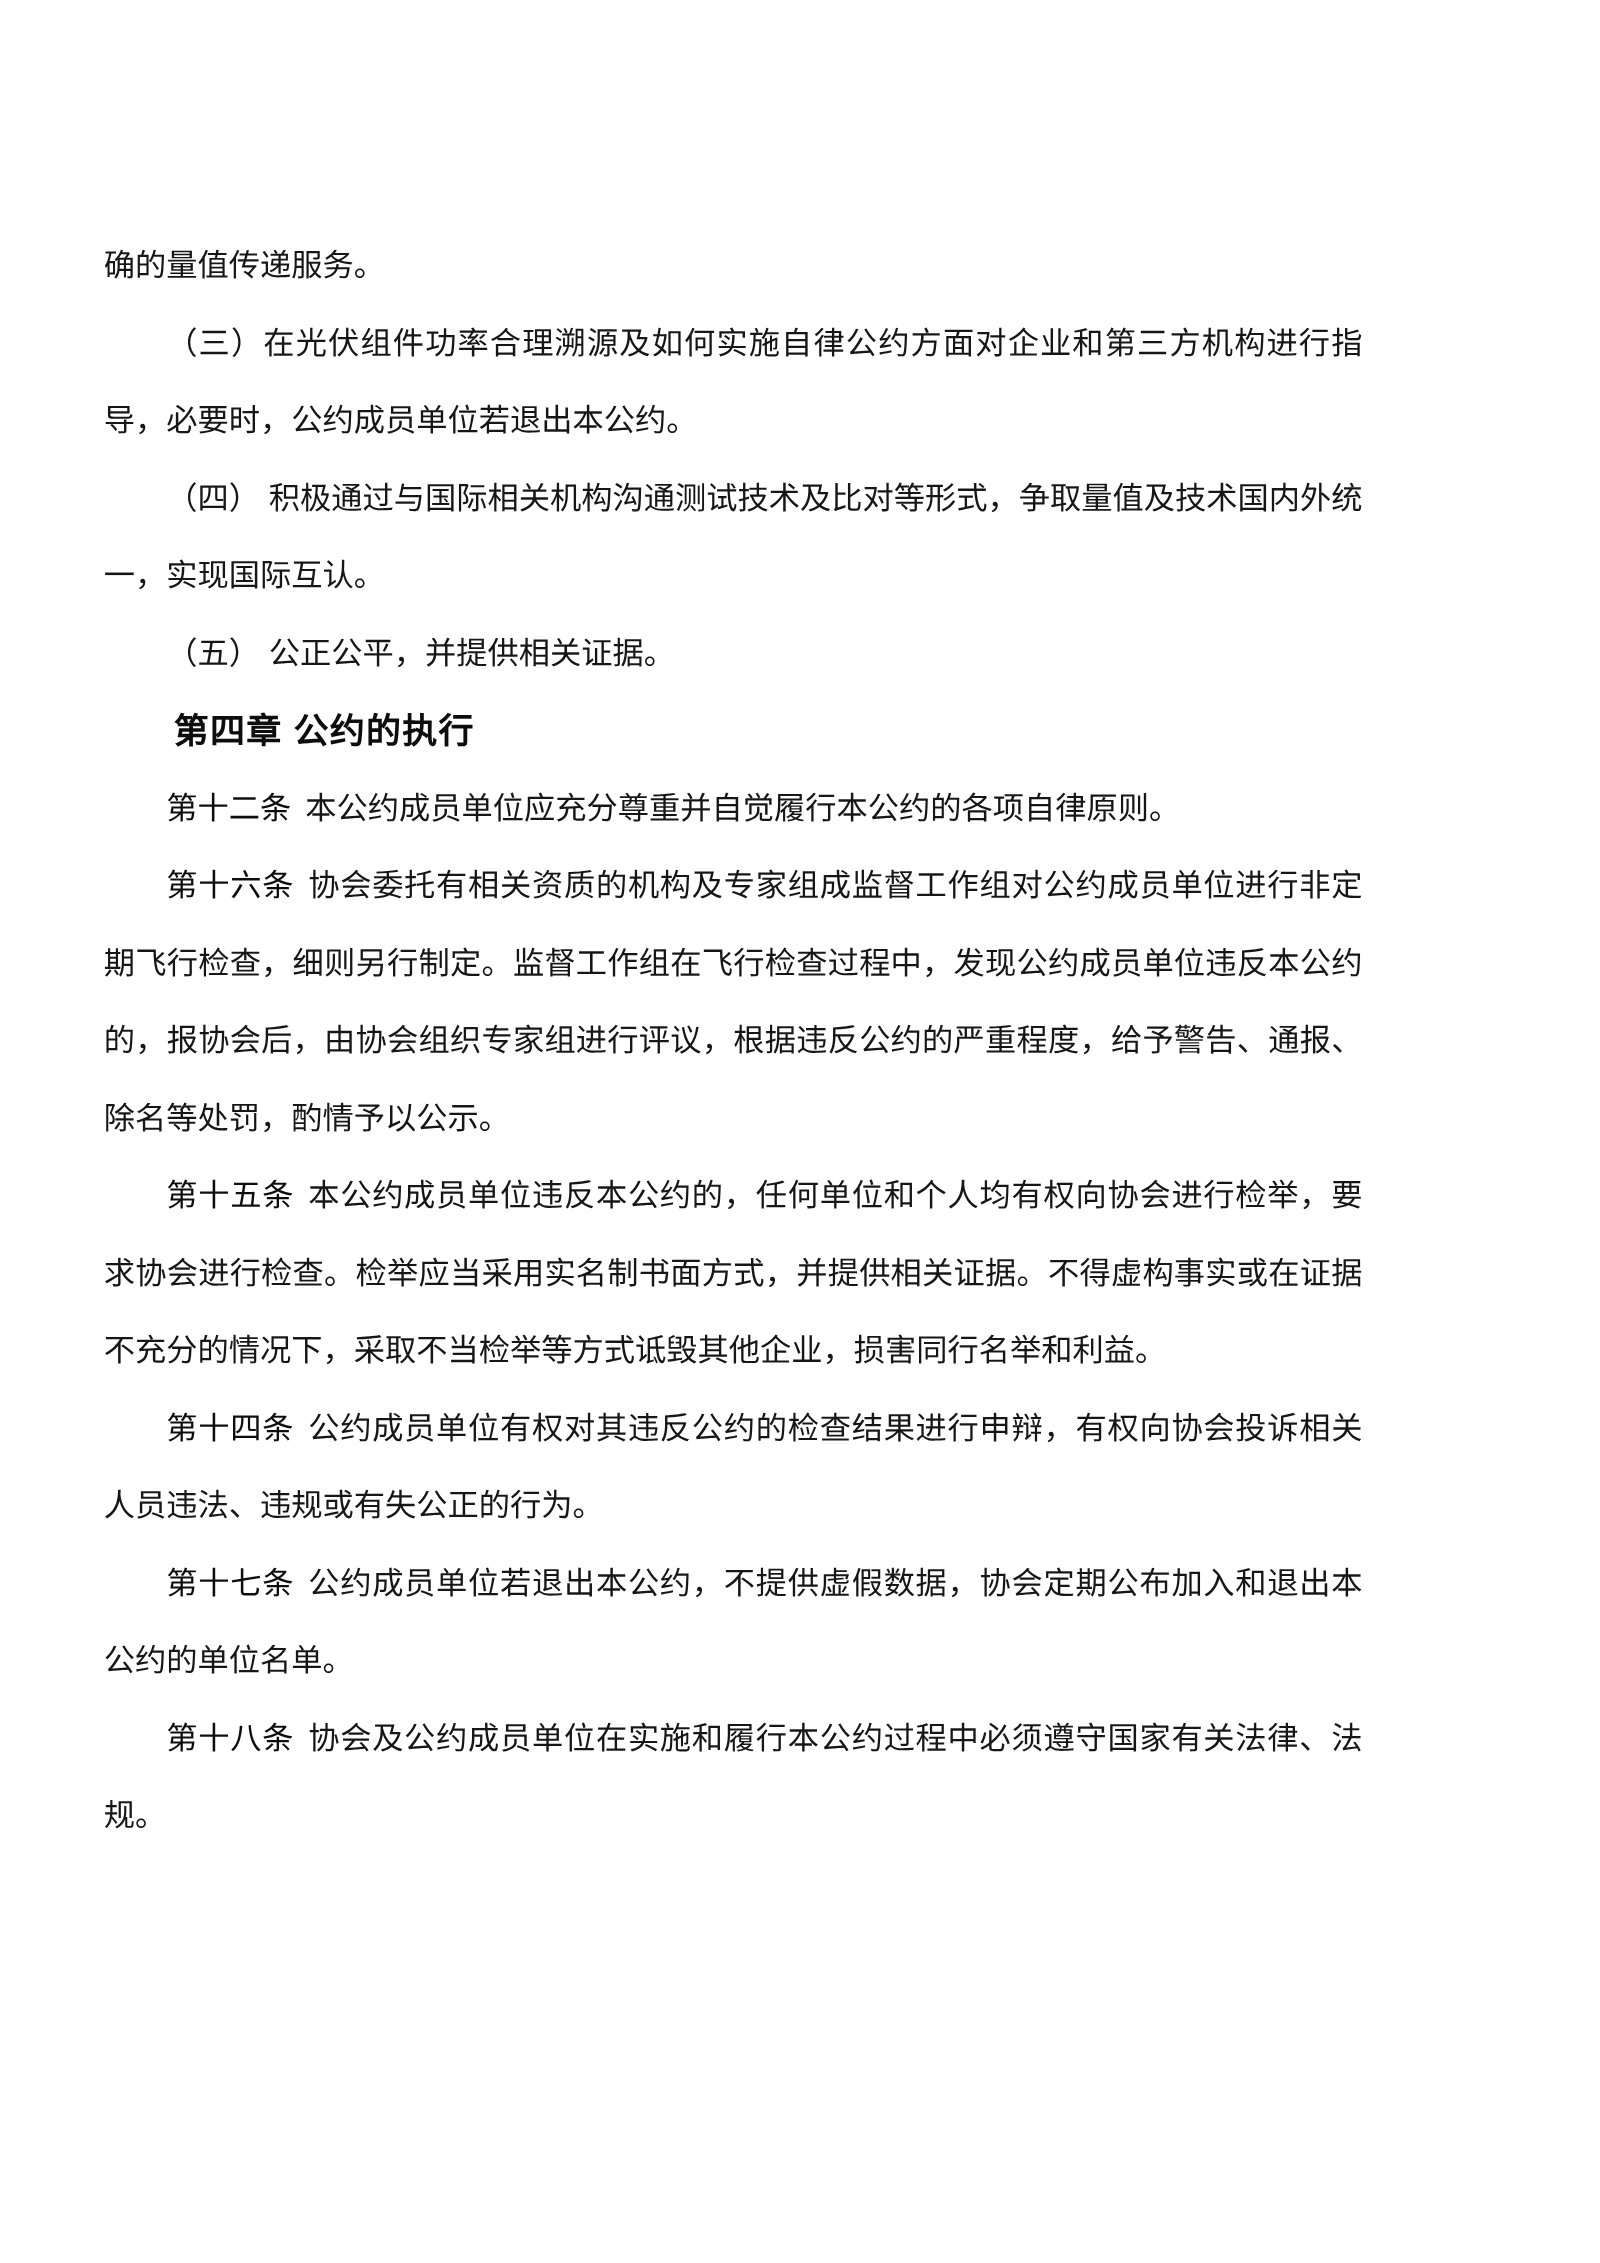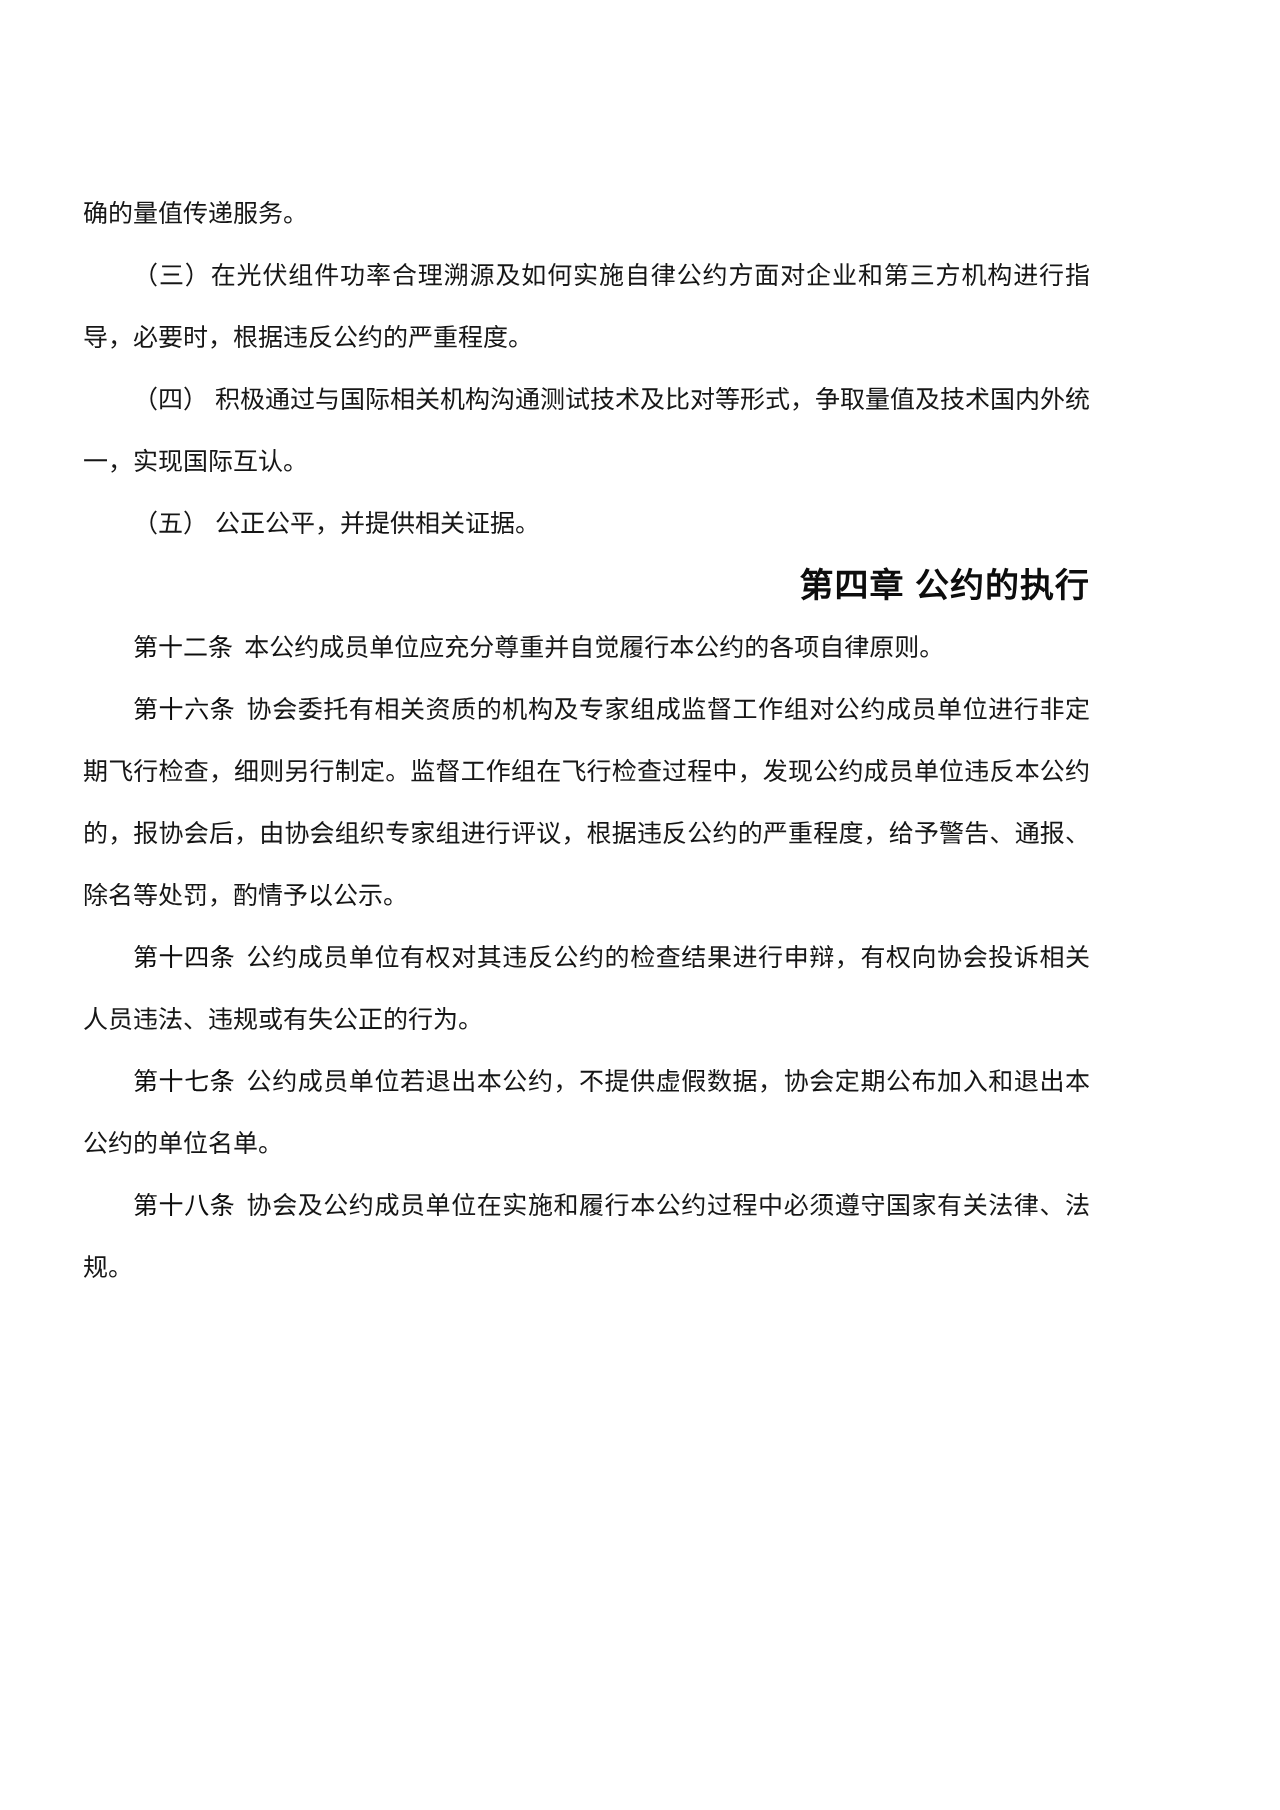--- a/index.html
+++ b/index.html
@@ -24,58 +24,61 @@
     font-size: 25px;
     line-height: 62px;
     text-align: justify;
     word-break: break-all;
   }
   .para.indent {
     text-indent: 2em;
   }
   .chapter-heading {
     margin: 0;
-    font-size: 34px;
+    font-size: 28px;
     line-height: 62px;
     font-weight: 700;
-    text-align: right;
+    text-align: left;
     text-indent: 2em;
     letter-spacing: 1px;
     color: #0d0d0d;
   }
   .article-number {
     font-weight: 400;
     margin-right: 0.45em;
     color: #0d0d0d;
   }
 </style>
 </head>
 <body>
 
 <div class="page">
 
   <p class="para">确的量值传递服务。</p>
 
-  <p class="para indent">（三）在光伏组件功率合理溯源及如何实施自律公约方面对企业和第三方机构进行指导，必要时，根据违反公约的严重程度。</p>
+  <p class="para indent">（三）在光伏组件功率合理溯源及如何实施自律公约方面对企业和第三方机构进行指导，必要时，公约成员单位若退出本公约。</p>
 
   <p class="para indent">（四） 积极通过与国际相关机构沟通测试技术及比对等形式，争取量值及技术国内外统一，实现国际互认。</p>
 
   <p class="para indent">（五） 公正公平，并提供相关证据。</p>
 
   <h2 class="chapter-heading">第四章 公约的执行</h2>
 
   <p class="para indent">
     <span class="article-number">第十二条</span><span>本公约成员单位应充分尊重并自觉履行本公约的各项自律原则。</span>
   </p>
 
 
   <p class="para indent">
     <span class="article-number">第十六条</span><span>协会委托有相关资质的机构及专家组成监督工作组对公约成员单位进行非定期飞行检查，细则另行制定。监督工作组在飞行检查过程中，发现公约成员单位违反本公约的，报协会后，由协会组织专家组进行评议，根据违反公约的严重程度，给予警告、通报、除名等处罚，酌情予以公示。</span>
   </p>
 
+  <p class="para indent">
+    <span class="article-number">第十五条</span><span>本公约成员单位违反本公约的，任何单位和个人均有权向协会进行检举，要求协会进行检查。检举应当采用实名制书面方式，并提供相关证据。不得虚构事实或在证据不充分的情况下，采取不当检举等方式诋毁其他企业，损害同行名举和利益。</span>
+  </p>
 
   <p class="para indent">
     <span class="article-number">第十四条</span><span>公约成员单位有权对其违反公约的检查结果进行申辩，有权向协会投诉相关人员违法、违规或有失公正的行为。</span>
   </p>
 
   <p class="para indent">
     <span class="article-number">第十七条</span><span>公约成员单位若退出本公约，不提供虚假数据，协会定期公布加入和退出本公约的单位名单。</span>
   </p>
 
   <p class="para indent">

